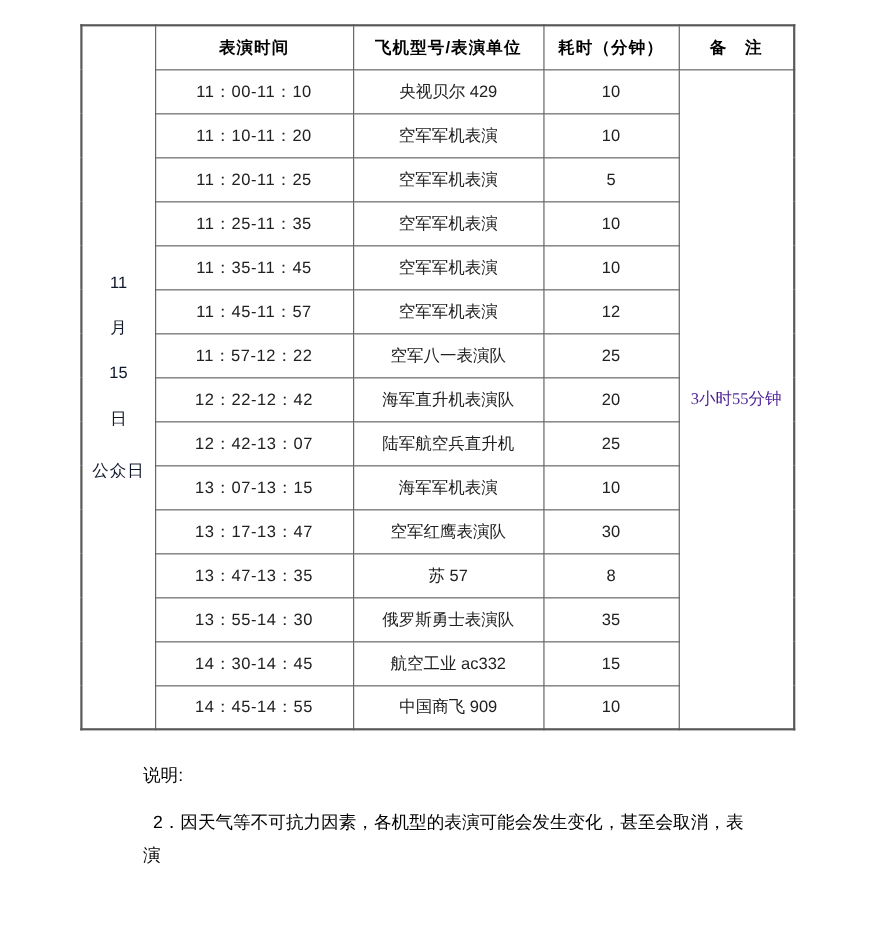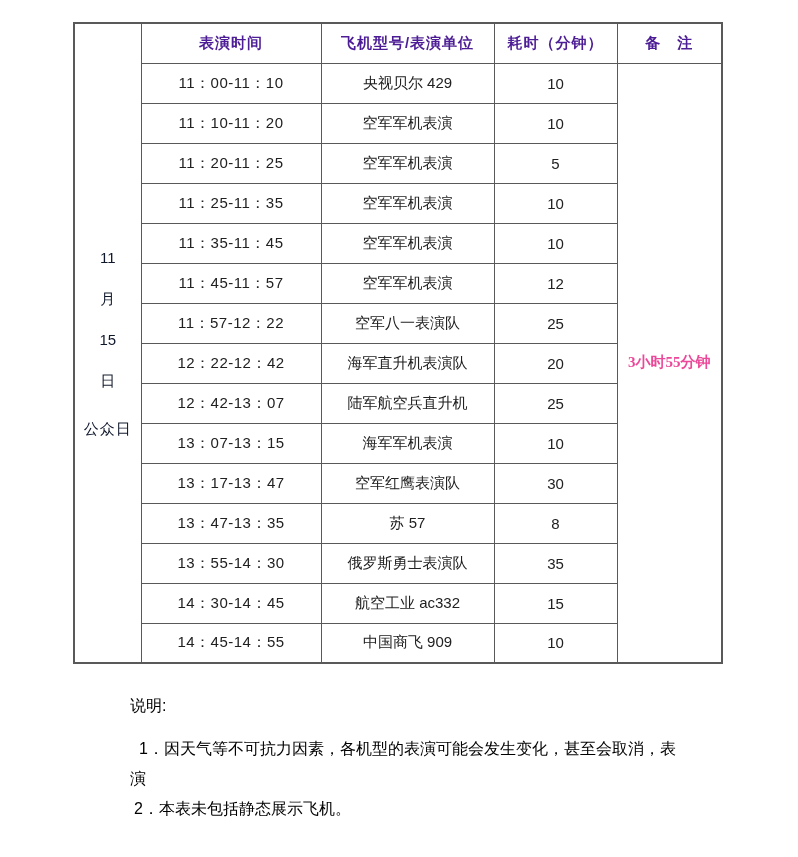--- a/index.html
+++ b/index.html
@@ -30,39 +30,38 @@
     border: 1px solid #595959;
     text-align: center;
     vertical-align: middle;
     font-size: 15px;
     padding: 0 2px;
     background: #ffffff;
   }
   table.schedule tr { height: 40px; }
   table.schedule th {
     font-weight: 700;
-    color: #4c1d95;
+    color: #000000;
     letter-spacing: 1px;
   }
   td.time-cell { letter-spacing: 0.5px; }
   td.date-cell {
     font-size: 15px;
     color: #0f172a;
   }
   .date-line { line-height: 41px; }
   .date-label {
     line-height: 41px;
     margin-top: 7px;
     letter-spacing: 1px;
   }
   td.remark-cell {
     font-family: "Liberation Serif", "DejaVu Serif", serif;
     font-size: 15px;
-    color: #ec4899;
-    font-weight: bold;
+    color: #4c1d95;
   }
   .notes {
     position: absolute;
     left: 130px;
     top: 692px;
     width: 560px;
     font-size: 16px;
     color: #000000;
   }
   .notes-title {
@@ -175,17 +174,16 @@
         <tr>
           <td class="time-cell">14：45-14：55</td>
           <td>中国商飞 909</td>
           <td>10</td>
         </tr>
       </tbody>
   </table>
 
   <div class="notes">
     <div class="notes-title">说明:</div>
-    <div class="note-item indent-1">1．因天气等不可抗力因素，各机型的表演可能会发生变化，甚至会取消，表演</div>
-    <div class="note-item indent-2">2．本表未包括静态展示飞机。</div>
+    <div class="note-item indent-1">2．因天气等不可抗力因素，各机型的表演可能会发生变化，甚至会取消，表演</div>
   </div>
 
 </div>
 
 </body></html>

